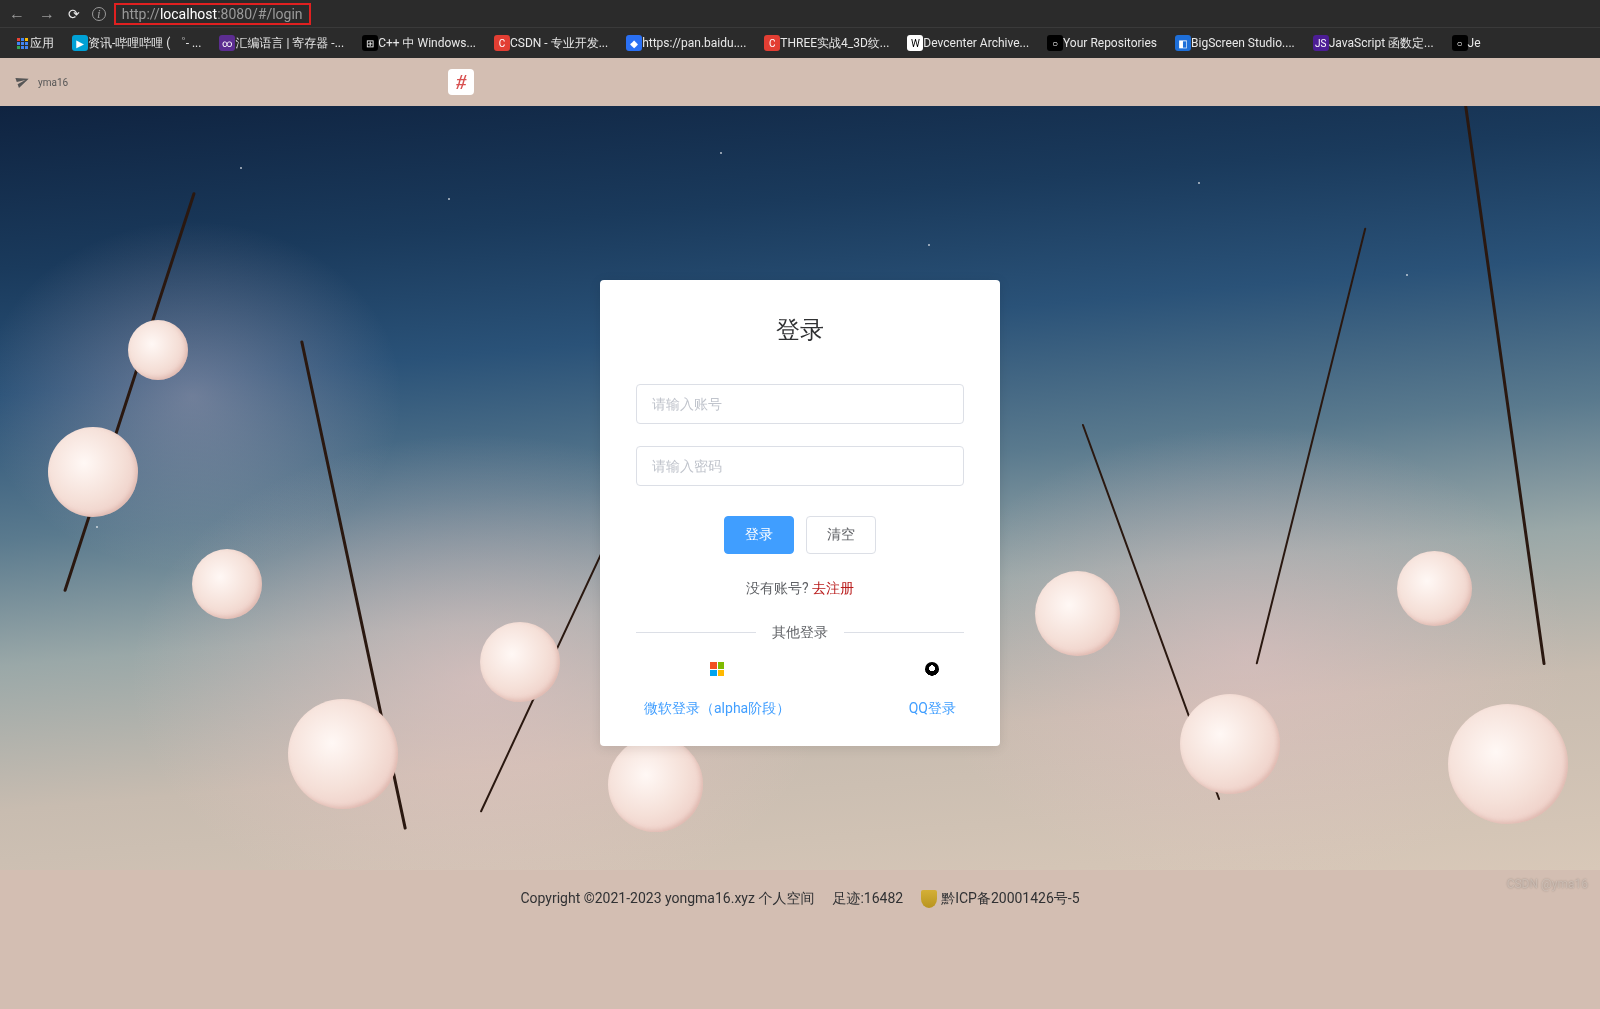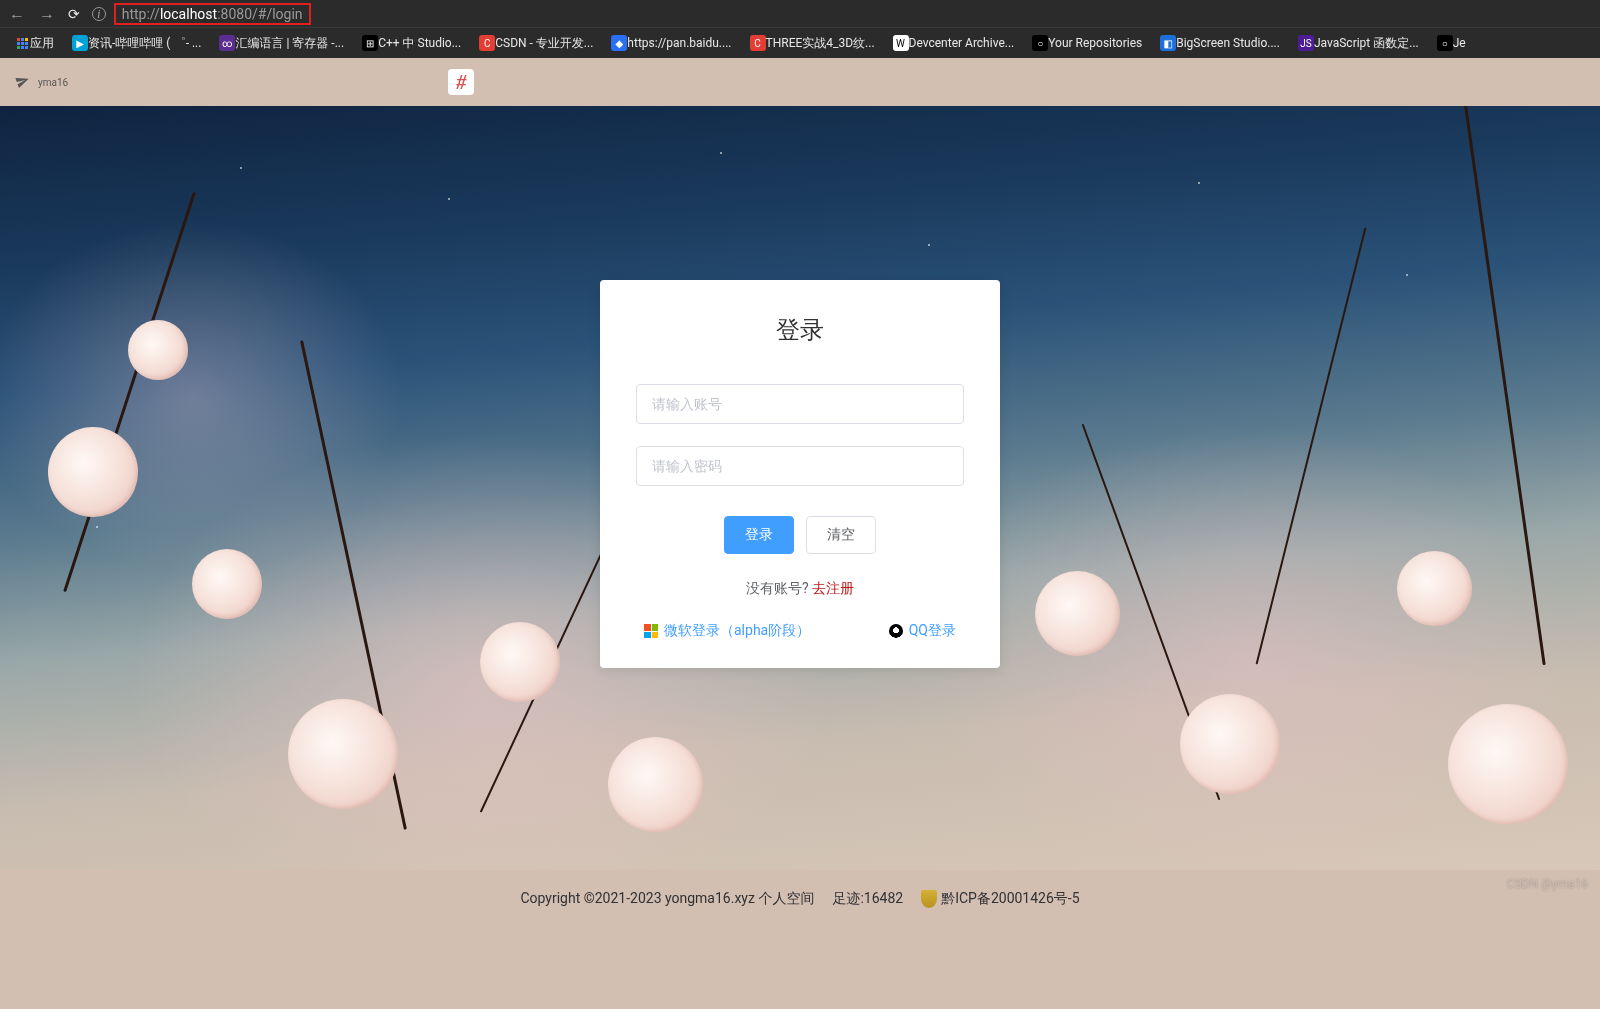--- a/index.html
+++ b/index.html
@@ -60,21 +60,21 @@
 .form-input::placeholder { color: #c0c4cc; }
 .btn-row { display: flex; justify-content: center; gap: 12px; margin-top: 8px; margin-bottom: 26px; }
 .btn { height: 38px; padding: 0 20px; border-radius: 4px; font-size: 14px; cursor: pointer; border: 1px solid #dcdfe6; background: #fff; color: #606266; }
 .btn-primary { background: #409eff; border-color: #409eff; color: #fff; }
 .register-row { text-align: center; font-size: 14px; color: #606266; margin-bottom: 24px; }
 .register-link { color: #b91c1c; cursor: pointer; }
 .divider-row { position: relative; text-align: center; margin-bottom: 20px; }
 .divider-row::before { content: ""; position: absolute; left: 0; right: 0; top: 50%; height: 1px; background: #dcdfe6; }
 .divider-text { position: relative; background: #fff; padding: 0 16px; font-size: 14px; color: #606266; }
 .other-row { display: flex; justify-content: space-between; padding: 0 8px; }
-.other-link { display: flex; align-items: center; gap: 6px; font-size: 14px; color: #409eff; cursor: pointer; }
+.other-link { display: flex; align-items: center; gap: 24px; font-size: 14px; color: #409eff; cursor: pointer; flex-direction: column; }
 .ms-icon { width: 14px; height: 14px; display: grid; grid-template-columns: 1fr 1fr; grid-template-rows: 1fr 1fr; gap: 1px; }
 .ms-icon span:nth-child(1){background:#f25022}.ms-icon span:nth-child(2){background:#7fba00}.ms-icon span:nth-child(3){background:#00a4ef}.ms-icon span:nth-child(4){background:#ffb900}
 .qq-icon { width: 14px; height: 14px; background: radial-gradient(circle at 50% 45%, #fff 28%, #000 30% 70%, transparent 72%); border-radius: 50% 50% 48% 48%; position: relative; }
 
 
 .page-footer { background: #d3beb2; height: 139px; display: flex; align-items: flex-start; justify-content: center; padding-top: 20px; gap: 18px; color: #303133; font-size: 14px; position: relative; }
 .icp-badge { width: 16px; height: 18px; background: linear-gradient(#d4af37,#b8941f); border-radius: 2px 2px 50% 50%; display: inline-block; vertical-align: middle; margin-right: 4px; }
 .watermark { position: absolute; right: 12px; bottom: 118px; color: rgba(220,210,200,0.55); font-size: 12px; text-shadow: 0 0 2px rgba(0,0,0,0.3); }
 </style>
 </head>
@@ -113,21 +113,21 @@
       <div class="bm-item">
         <span class="bm-icon" style="background: rgb(0, 161, 214); color: rgb(255, 255, 255);">▶</span>
         <span>资讯-哔哩哔哩 ( ゜- ...</span>
       </div>
       <div class="bm-item">
         <span class="bm-icon" style="background: rgb(92, 45, 145); color: rgb(255, 255, 255);">∞</span>
         <span>汇编语言 | 寄存器 -...</span>
       </div>
       <div class="bm-item">
         <span class="bm-icon" style="background: rgb(0, 0, 0); color: rgb(255, 255, 255);">⊞</span>
-        <span>C++ 中 Studio...</span>
+        <span>C++ 中 Windows...</span>
       </div>
       <div class="bm-item">
         <span class="bm-icon" style="background: rgb(227, 62, 51); color: rgb(255, 255, 255);">C</span>
         <span>CSDN - 专业开发...</span>
       </div>
       <div class="bm-item">
         <span class="bm-icon" style="background: rgb(42, 112, 244); color: rgb(255, 255, 255);">◆</span>
         <span>https://pan.baidu....</span>
       </div>
       <div class="bm-item">
@@ -199,20 +199,23 @@
     <h2 class="login-title">登录</h2>
     <input class="form-input" type="text" placeholder="请输入账号" style="">
     <input class="form-input" type="password" placeholder="请输入密码" style="">
     <div class="btn-row">
       <button class="btn btn-primary">登录</button>
       <button class="btn">清空</button>
     </div>
     <div class="register-row">
       <span>没有账号? </span><span class="register-link">去注册</span>
     </div>
+    <div class="divider-row">
+      <span class="divider-text">其他登录</span>
+    </div>
     <div class="other-row">
       <a class="other-link">
         <span class="ms-icon">
             <span></span>
             <span></span>
             <span></span>
             <span></span>
           </span>
         <span>微软登录（alpha阶段）</span>
       </a>

